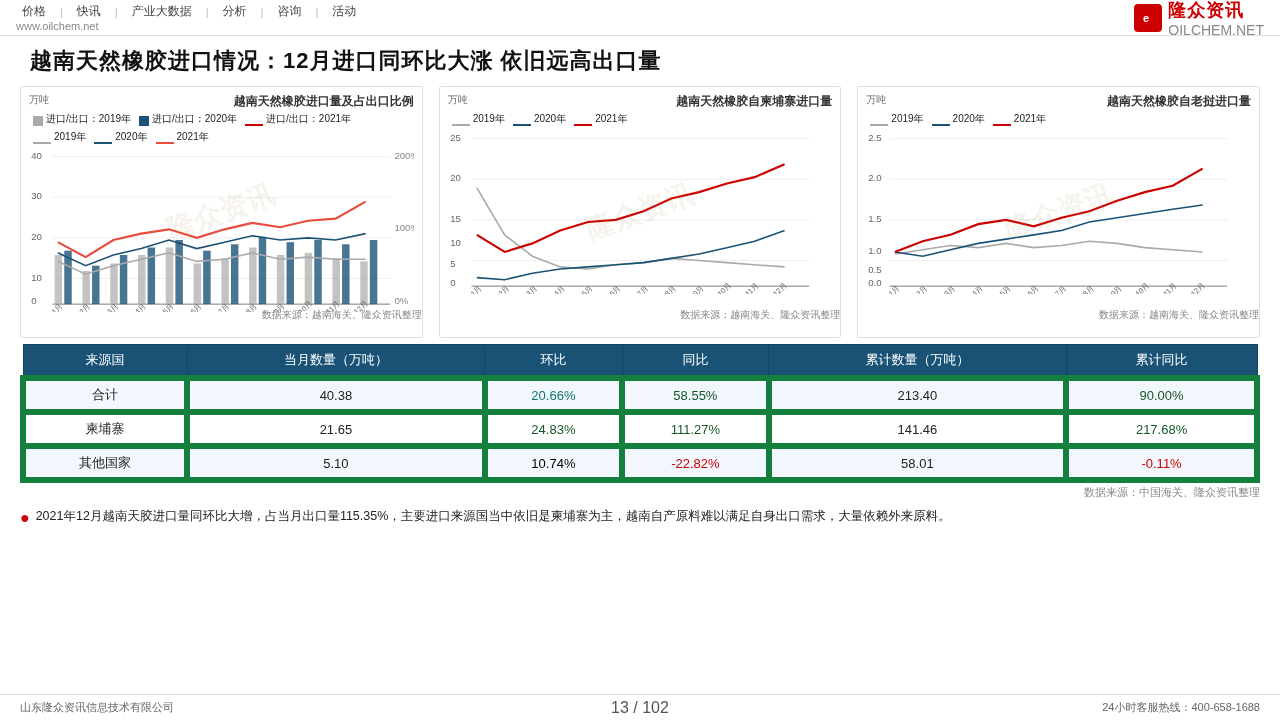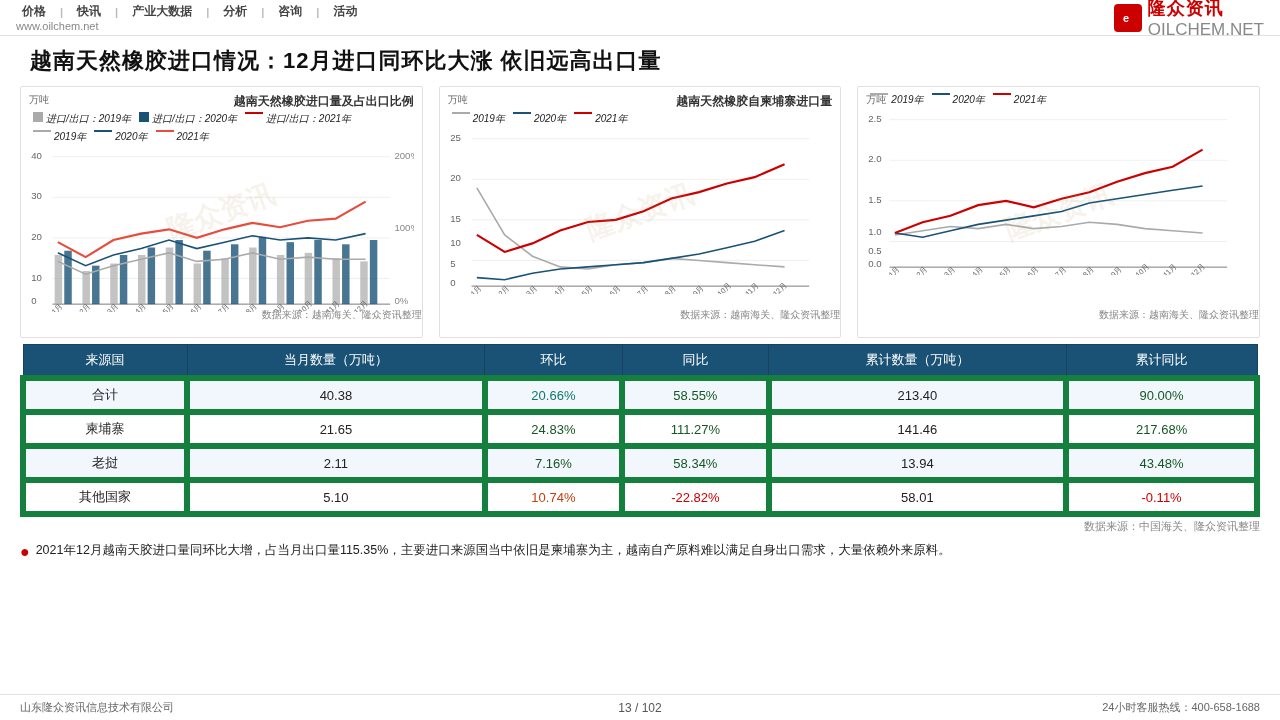--- a/index.html
+++ b/index.html
@@ -22,21 +22,21 @@
       border-bottom: 1px solid #e0e0e0;
       height: 36px;
     }
     .nav-links {
       display: flex;
       gap: 2px;
       align-items: center;
       font-size: 12px;
       color: #444;
     }
-    .nav-links span { padding: 0 6px; cursor: pointer; font-weight: bold; }
+    .nav-links span { padding: 0 6px; cursor: pointer; }
     .nav-sep { color: #bbb; font-size: 11px; }
     .nav-url { font-size: 11px; color: #888; }
     .logo-area {
       display: flex;
       align-items: center;
       gap: 6px;
     }
     .logo-icon {
       width: 28px; height: 28px;
       background: #c00;
@@ -44,21 +44,21 @@
       display: flex; align-items: center; justify-content: center;
       color: #fff; font-size: 11px; font-weight: bold;
     }
     .logo-text {
       font-size: 18px;
       font-weight: bold;
       color: #c00;
       letter-spacing: 1px;
     }
     .logo-sub {
-      font-size: 17px;
+      font-size: 14px;
       color: #888;
     }
 
     
     .main-title {
       padding: 10px 30px 6px 30px;
       font-size: 22px;
       font-weight: bold;
       color: #111;
       letter-spacing: 1px;
@@ -104,23 +104,22 @@
     .chart-legend {
       display: flex;
       flex-wrap: wrap;
       gap: 4px 8px;
       font-size: 10px;
       margin-bottom: 2px;
       padding: 0 4px;
     }
     .legend-item {
       display: flex;
-      align-items: flex-start;
+      align-items: flex-end;
       gap: 3px;
-      font-style: italic;
     }
     .legend-line {
       width: 18px; height: 2px;
     }
     .legend-bar {
       width: 10px; height: 10px;
     }
 
     
     .chart-svg {
@@ -191,21 +190,21 @@
       padding: 4px 20px;
       border-top: 1px solid #e0e0e0;
       font-size: 11px;
       color: #666;
       height: 26px;
     }
     .footer-center {
       position: absolute;
       left: 50%;
       transform: translateX(-50%);
-      font-size: 12px;
+      font-size: 16px;
       color: #555;
     }
 
     
     .watermark {
       position: absolute;
       top: 50%;
       left: 50%;
       transform: translate(-50%, -50%) rotate(-20deg);
       font-size: 28px;
@@ -399,20 +398,21 @@
       <text x="232" y="158" font-size="7" fill="#666" transform="rotate(-45,232,158)">9月</text>
       <text x="255" y="158" font-size="7" fill="#666" transform="rotate(-45,255,158)">10月</text>
       <text x="281" y="158" font-size="7" fill="#666" transform="rotate(-45,281,158)">11月</text>
       <text x="307" y="158" font-size="7" fill="#666" transform="rotate(-45,307,158)">12月</text>
     </svg>
     <div class="chart-source">数据来源：越南海关、隆众资讯整理</div>
   </div>
 
   <div class="chart-container">
     <div class="chart-unit">万吨</div>
+    <div class="chart-title">越南天然橡胶自老挝进口量</div>
     <div class="chart-legend">
       <div class="legend-item">
         <div class="legend-line" style="background:#aaaaaa;"></div>
         <span>2019年</span>
       </div>
       <div class="legend-item">
         <div class="legend-line" style="background:#1a5276;"></div>
         <span>2020年</span>
       </div>
       <div class="legend-item">
@@ -483,31 +483,23 @@
         </tr>
         <tr>
           <td>柬埔寨</td>
           <td>21.65</td>
           <td style="color: rgb(21, 87, 36);">24.83%</td>
           <td style="color: rgb(21, 87, 36);">111.27%</td>
           <td>141.46</td>
           <td style="color: rgb(21, 87, 36);">217.68%</td>
         </tr>
         <tr>
-          <td>老挝</td>
-          <td>2.11</td>
-          <td style="color: rgb(21, 87, 36);">7.16%</td>
-          <td style="color: rgb(21, 87, 36);">58.34%</td>
-          <td>13.94</td>
-          <td style="color: rgb(21, 87, 36);">43.48%</td>
-        </tr>
-        <tr>
           <td>其他国家</td>
           <td>5.10</td>
-          <td style="color: #c2410c;">10.74%</td>
+          <td style="color: #000000;">10.74%</td>
           <td style="color: rgb(204, 0, 0);">-22.82%</td>
           <td>58.01</td>
           <td style="color: rgb(204, 0, 0);">-0.11%</td>
         </tr>
       </tbody>
   </table>
   <div class="table-source">数据来源：中国海关、隆众资讯整理</div>
 </div>
 
 <div class="note-section">

